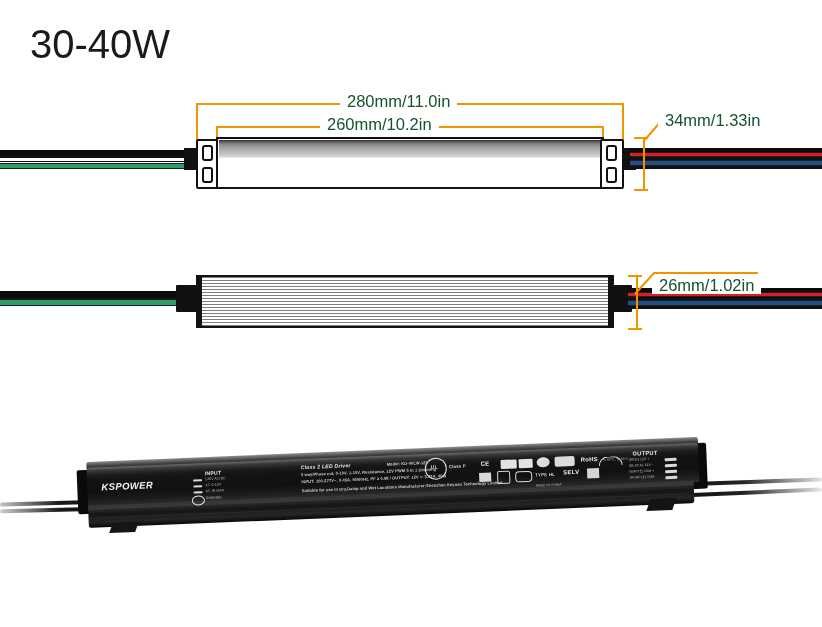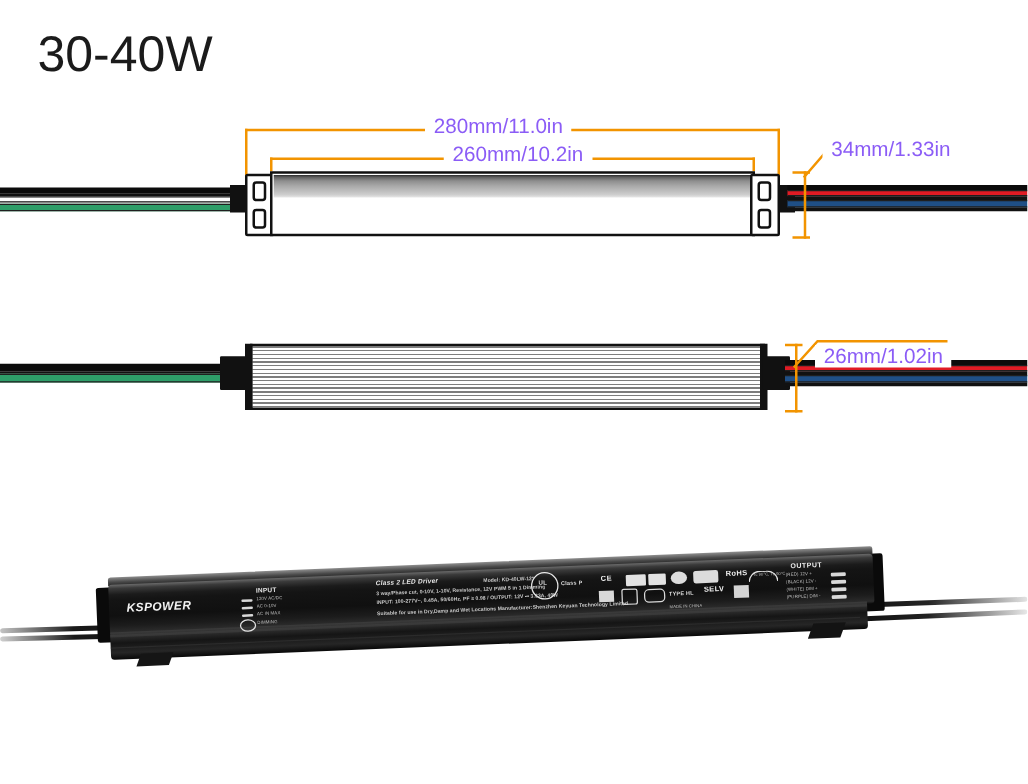--- a/index.html
+++ b/index.html
@@ -16,21 +16,21 @@
     font-size:40px;line-height:44px;color:#1b1b1b;
     letter-spacing:0px;white-space:nowrap;
   }
 
   
   .abs{position:absolute;}
   .dimline{position:absolute;background:#F29400;}
   .dimh{height:2px;}
   .dimv{width:2px;}
   .dimtext{
-    position:absolute;color:#8b5cf6;font-size:16.5px;line-height:18px;
+    position:absolute;color:#14532d;font-size:16.5px;line-height:18px;
     white-space:nowrap;background:#ffffff;padding:0 7px;
   }
 
   
   .v1-body{
     position:absolute;
     border:2px solid #111;
     background:#ffffff;
     box-sizing:border-box;
   }
@@ -126,21 +126,21 @@
   <div>
 
     <div class="dimline dimh" style="left:196px;top:103px;width:428px;"></div>
     <div class="dimline dimv" style="left:196px;top:103px;height:38px;"></div>
     <div class="dimline dimv" style="left:622px;top:103px;height:62px;"></div>
     <div class="dimtext" style="left:340px;top:92px;">280mm/11.0in</div>
 
     <div class="dimline dimh" style="left:216px;top:126px;width:388px;"></div>
     <div class="dimline dimv" style="left:216px;top:126px;height:15px;"></div>
     <div class="dimline dimv" style="left:602px;top:126px;height:15px;"></div>
-    <div class="dimtext" style="left:355px;top:115px;">260mm/10.2in</div>
+    <div class="dimtext" style="left:320px;top:115px;">260mm/10.2in</div>
 
     <div class="wire w-black" style="left:0px;top:150px;width:196px;height:5px;"></div>
     <div class="wire w-sep" style="left:0px;top:155px;width:196px;height:2px;"></div>
     <div class="wire w-white" style="left:0px;top:157px;width:196px;height:5px;"></div>
     <div class="wire w-green" style="left:0px;top:163px;width:196px;height:6px;"></div>
 
     <div class="capneck" style="left:184px;top:148px;width:22px;height:22px;"></div>
     <div class="endcap" style="left:196px;top:139px;width:24px;height:50px;"></div>
     <div class="hole" style="left:202px;top:145px;width:11px;height:16px;"></div>
     <div class="hole" style="left:202px;top:167px;width:11px;height:16px;"></div>

